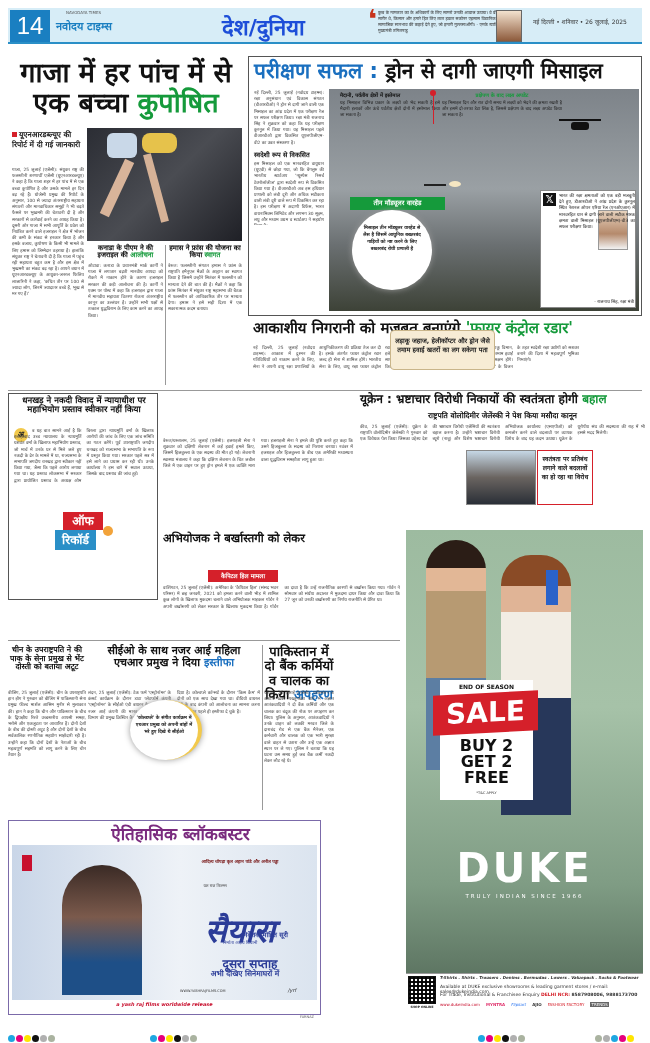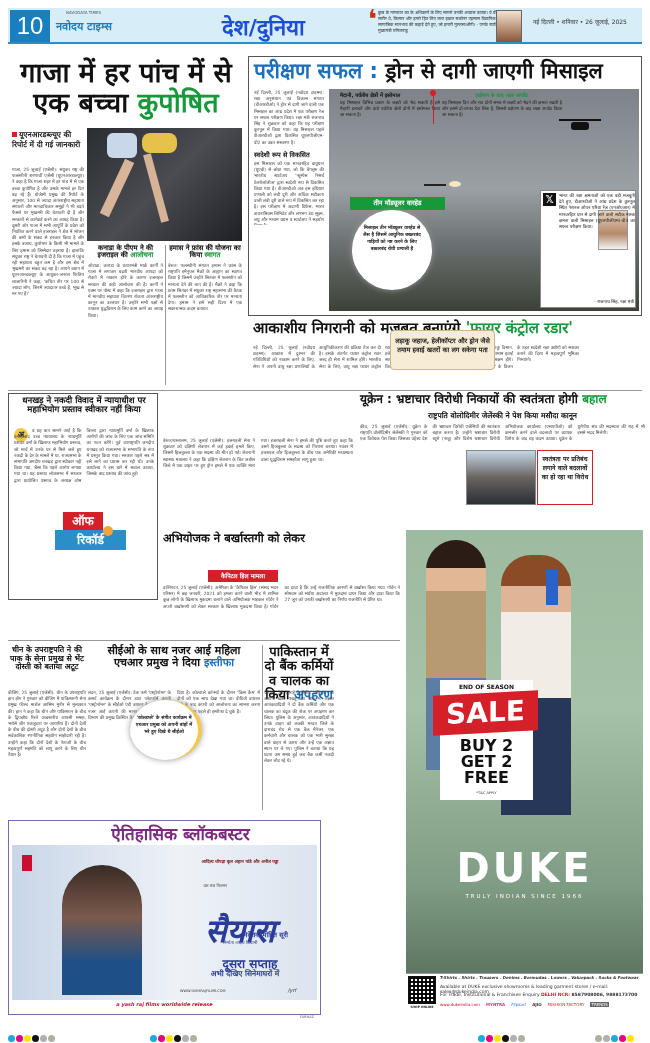--- a/index.html
+++ b/index.html
@@ -27,21 +27,21 @@
   .divider-h{height:1px;background:#999;}
   .bubble{background:#fff;border-radius:50%;box-shadow:0 0 6px #999;text-align:center;font-weight:bold;}
   .ad-duke{left:406px;top:530px;width:237px;height:443px;background:linear-gradient(#9dbba0,#a6c2a8 40%,#7f9c84 80%,#5e7663);}
   .ad-movie{left:8px;top:820px;width:313px;height:195px;border:1px solid #7b6aa9;background:#fff;}
   .cmyk{display:inline-block;width:7px;height:7px;border-radius:50%;margin-right:1px;}
 </style>
 </head>
 <body>
 
 <div class="abs hdr"></div>
-<div class="abs pgno">10</div>
+<div class="abs pgno">14</div>
 <div class="abs logo-sm">NAVODAYA TIMES</div>
 <div class="abs logo">नवोदय टाइम्स</div>
 <div class="abs section">देश/दुनिया</div>
 <div class="abs quote-mark">❛</div>
 <div class="abs quote">कुछ के मामलात का के अधिकारों के लिए सामरो उनकी आवाज उठाया। वे वीरा सारीर थे, किसान और हमारे हित लिए लाल हवाल सकोनर एहसास विद्यानिक और सामाजिक सानभाव की कहाई देते हुए, जो हमारी मुल्लसाओंगी। - एमके स्टालिन, मुख्यमंत्री तमिलनाडु</div>
 <div class="abs quote-photo"></div>
 <div class="abs dateline">नई दिल्ली • शनिवार • 26 जुलाई, 2025</div>
 
 <div class="abs headline" style="left:10px;top:58px;width:232px;font-size:27px;text-align:center;">
   <div>गाजा में हर पांच में से</div>
@@ -95,21 +95,21 @@
 <div class="abs" style="left:390px;top:330px;width:105px;height:40px;background:#f7ecd5;border:1px solid #c9b58a;border-radius:4px;font-size:6.5px;font-weight:bold;text-align:center;line-height:9px;padding:6px 4px;">लड़ाकू जहाज, हेलीकॉप्टर और ड्रोन जैसे तमाम हवाई खतरों का लग सकेगा पता</div>
 
 <div class="abs divider-h" style="left:8px;top:390px;width:634px;"></div>
 
 <div class="abs boxed" style="left:8px;top:393px;width:150px;height:207px;"></div>
 <div class="abs headline" style="left:11px;top:396px;width:146px;font-size:8.5px;text-align:center;">धनखड़ ने नकदी विवाद में न्यायाधीश पर महाभियोग प्रस्ताव स्वीकार नहीं किया</div>
 <div class="abs" style="left:14px;top:428px;width:14px;height:14px;border-radius:50%;background:#f2c94c;font-size:8px;line-height:14px;text-align:center;font-weight:bold;">अ</div>
 <div class="abs col-text" style="left:14px;top:428px;width:140px;height:170px;column-count:2;column-gap:5px;text-indent:18px;">ब यह बात सामने आई है कि इलाहाबाद उच्च न्यायालय के न्यायमूर्ति यशवंत वर्मा के खिलाफ महाभियोग प्रस्ताव, जो मार्च में उनके घर से मिले जले हुए नकदी के ढेर के मामले में था, राज्यसभा के सभापति जगदीप धनखड़ द्वारा स्वीकार नहीं किया गया, जैसा कि पहले आरोप लगाया गया था। यह प्रस्ताव लोकसभा में सरकार द्वारा प्रायोजित प्रस्ताव के अध्यक्ष ओम बिरला द्वारा न्यायमूर्ति वर्मा के खिलाफ आरोपों की जांच के लिए एक जांच समिति का गठन करेंगे। पूर्व उपराष्ट्रपति जगदीप धनखड़ को राज्यसभा के सभापति के रूप में प्रस्तुत किया गया। सरकार पहले सत्र में इसे लाने का प्रयास कर रही थी। उनके कार्यालय ने इस बारे में सवाल उठाया, जिसके बाद प्रस्ताव की जांच हुई।</div>
 <div class="abs" style="left:55px;top:512px;width:60px;height:44px;">
   <div style="position:absolute;left:8px;top:0;width:40px;height:18px;background:#d5202a;color:#fff;font-size:12px;font-weight:bold;text-align:center;line-height:18px;">ऑफ</div>
-  <div style="position:absolute;left:0;top:18px;width:71px;height:20px;background:#2a8fc7;color:#fff;font-size:12px;font-weight:bold;text-align:center;line-height:20px;">रिकॉर्ड</div>
+  <div style="position:absolute;left:0;top:18px;width:41px;height:20px;background:#2a8fc7;color:#fff;font-size:12px;font-weight:bold;text-align:center;line-height:20px;">रिकॉर्ड</div>
   <div style="position:absolute;left:48px;top:14px;width:10px;height:10px;border-radius:50%;background:#f2a33a;"></div>
 </div>
 
 <div class="abs headline" style="left:163px;top:395px;width:190px;font-size:15px;text-align:center;">
 </div>
 <div class="abs col-text" style="left:163px;top:438px;width:190px;height:88px;column-count:2;column-gap:6px;">बेरूत/यरुशलम, 25 जुलाई (एजेंसी): इजराइली सेना ने शुक्रवार को दक्षिणी लेबनान में कई हवाई हमले किए, जिसमें हिजबुल्ला के एक सदस्य की मौत हो गई। लेबनानी स्वास्थ्य मंत्रालय ने कहा कि दक्षिण लेबनान के बिंत जबील जिले में एक वाहन पर हुए ड्रोन हमले में एक व्यक्ति मारा गया। इजराइली सेना ने हमले की पुष्टि करते हुए कहा कि उसने हिजबुल्ला के सदस्य को निशाना बनाया। नवंबर में इजराइल और हिजबुल्ला के बीच एक अमेरिकी मध्यस्थता वाला युद्धविराम समझौता लागू हुआ था।</div>
 
 <div class="abs headline" style="left:360px;top:393px;width:285px;font-size:12px;"><span>यूक्रेन : भ्रष्टाचार विरोधी निकायों की स्वतंत्रता होगी </span><span class="green">बहाल</span></div>
 <div class="abs headline" style="left:360px;top:412px;width:285px;font-size:7.5px;text-align:center;">राष्ट्रपति वोलोदिमीर जेलेंस्की ने पेश किया मसौदा कानून</div>
 <div class="abs col-text" style="left:360px;top:424px;width:285px;height:98px;column-count:4;column-gap:5px;">कीव, 25 जुलाई (एजेंसी): यूक्रेन के राष्ट्रपति वोलोदिमीर जेलेंस्की ने गुरुवार को एक विधेयक पेश किया जिसका उद्देश्य देश की भ्रष्टाचार विरोधी एजेंसियों की स्वतंत्रता बहाल करना है। उन्होंने भ्रष्टाचार विरोधी ब्यूरो (नाबू) और विशेष भ्रष्टाचार विरोधी अभियोजक कार्यालय (एसएपीओ) को कमजोर करने वाले बदलावों पर व्यापक विरोध के बाद यह कदम उठाया। यूक्रेन के यूरोपीय संघ की सदस्यता की राह में भी इससे मदद मिलेगी।</div>

